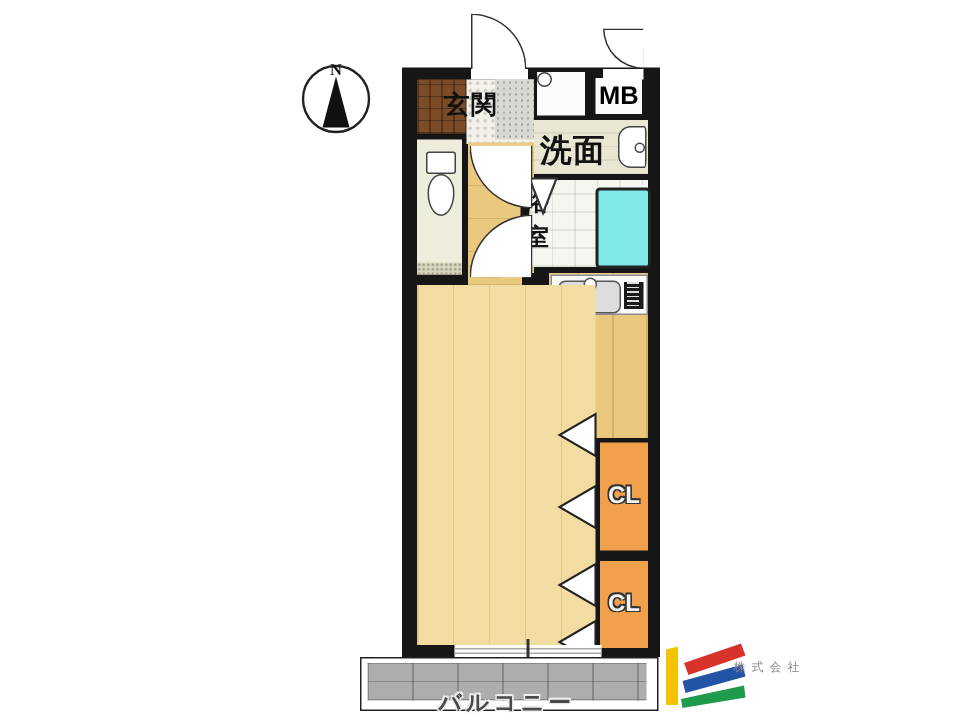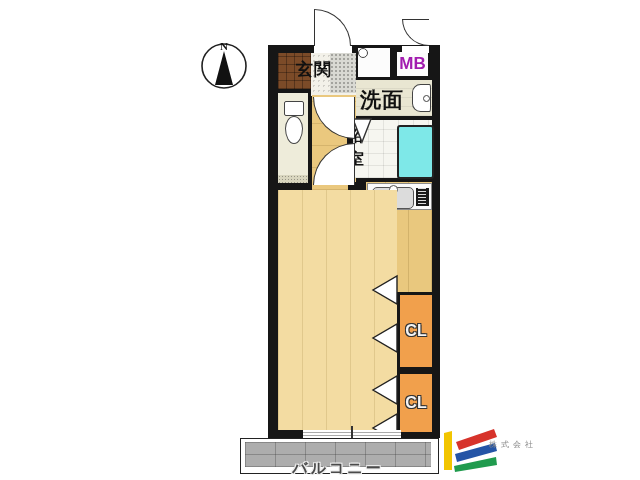--- a/index.html
+++ b/index.html
@@ -12,21 +12,21 @@
   .genkan-mat{left:278px;top:53px;width:33px;height:36px;background:#7C4B28;
     background-image:repeating-linear-gradient(90deg,rgba(0,0,0,.30) 0 1px,transparent 1px 8px),
                      repeating-linear-gradient(0deg,rgba(0,0,0,.30) 0 1px,transparent 1px 8px);}
   .entrance-floor{left:311px;top:53px;width:45px;height:43px;background:#F3F1E9;
     background-image:radial-gradient(rgba(0,0,0,.14) 1px,transparent 1px);background-size:5px 5px;}
   .entrance-tile{left:330px;top:53px;width:26px;height:40px;background:#D9D9D3;
     background-image:radial-gradient(rgba(0,0,0,.25) 1px,transparent 1px);background-size:4px 4px;}
   .wm-space{left:358px;top:48px;width:32px;height:29px;background:#FCFCFC;}
   .wm-circle{left:11px;top:3px;width:8px;height:8px;border:1.5px solid #444;border-radius:50%;background:#fff;}
   .mb-room{left:397px;top:52px;width:31px;height:24px;background:#FCFCFC;
-    display:flex;align-items:center;justify-content:center;font-size:17px;font-weight:bold;color:#a21caf;}
+    display:flex;align-items:center;justify-content:center;font-size:17px;font-weight:bold;color:#000000;}
   .washroom-floor{left:356px;top:80px;width:76px;height:36px;background:#E9E6D2;
     background-image:repeating-linear-gradient(0deg,rgba(0,0,0,.06) 0 1px,transparent 1px 9px);}
   .senmen-label{left:360px;top:86px;font-size:21px;font-weight:bold;color:#111;letter-spacing:1px;}
   .toilet-room{left:278px;top:93px;width:30px;height:90px;background:#EEECDA;}
   .toilet-threshold{left:0;bottom:0;width:30px;height:8px;background:#D8D5BE;position:absolute;
     background-image:radial-gradient(rgba(0,0,0,.3) .5px,transparent 1px);background-size:3px 3px;}
   .hallway{left:312px;top:95px;width:44px;height:95px;background:#EAC87E;
     background-image:repeating-linear-gradient(0deg,rgba(120,90,30,.18) 0 1px,transparent 1px 22px);}
   .bathroom{left:353px;top:120px;width:79px;height:58px;background:#F6F6F0;
     background-image:repeating-linear-gradient(0deg,rgba(0,0,0,.08) 0 1px,transparent 1px 12px),
@@ -74,21 +74,21 @@
   .arc-hall-top{left:313px;top:97px;width:42px;height:42px;border-radius:0 0 0 100%;
     border-left:1.5px solid #333;border-bottom:1.5px solid #333;border-right:1.5px solid #333;}
   .arc-hall-bottom{left:313px;top:143px;width:42px;height:42px;border-radius:100% 0 0 0;
     border-left:1.5px solid #333;border-top:1.5px solid #333;border-right:1.5px solid #333;}
   
   .toilet-tank{left:6px;top:8px;width:18px;height:13px;background:#fff;border:1.5px solid #444;border-radius:2px;position:absolute;}
   .toilet-bowl{left:7px;top:23px;width:16px;height:26px;background:#fff;border:1.5px solid #444;border-radius:50% 50% 50% 50%/45% 45% 55% 55%;position:absolute;}
   .basin{left:412px;top:84px;width:19px;height:28px;background:#fff;border:1.5px solid #444;
     border-radius:45% 8% 8% 45%/30% 15% 15% 30%;box-sizing:border-box;}
   .basin-dot{left:10px;top:10px;width:5px;height:5px;border:1px solid #444;border-radius:50%;position:absolute;}
-  .label{color:#111;font-weight:bold;}
+  .label{color:#111;font-weight:bold;text-align:right;}
   .genkan-label{left:296px;top:58px;font-size:17px;letter-spacing:1px;}
   
   .logo-type{left:489px;top:439px;font-size:8px;color:#8A8A8A;letter-spacing:4px;}
   .logo-name{left:486px;top:437px;font-size:26px;font-weight:bold;color:#8C8C8C;letter-spacing:1px;}
   svg text{font-family:"Liberation Serif","DejaVu Serif",serif;}
 </style>
 </head>
 <body>
 
 <div id="stage">

